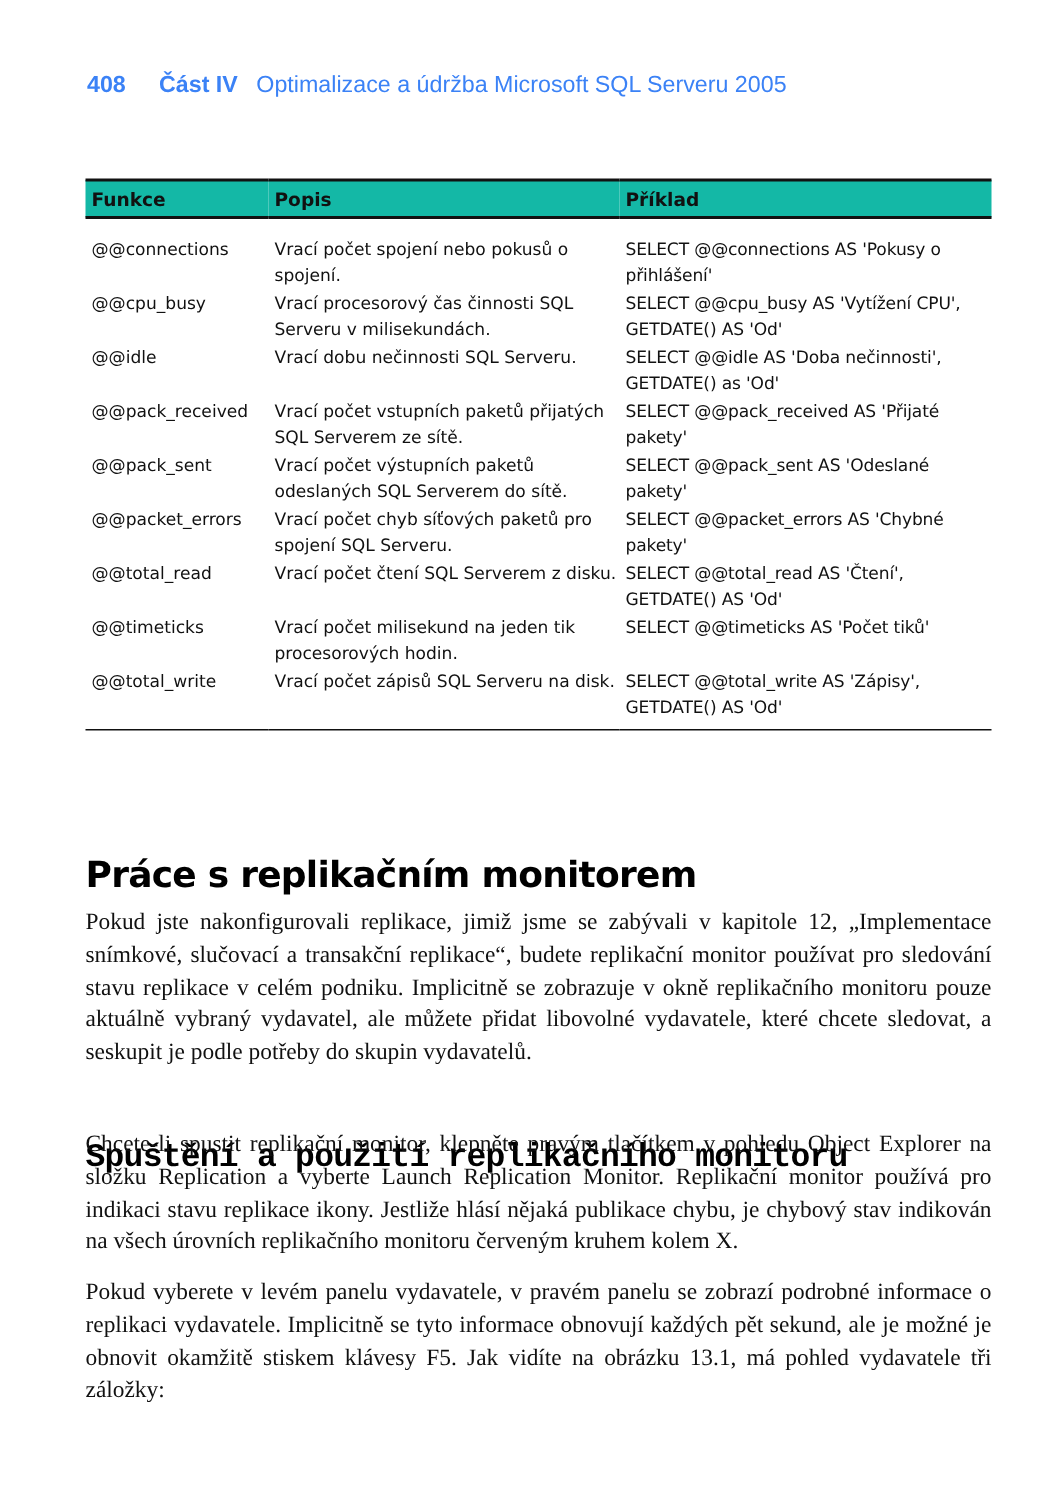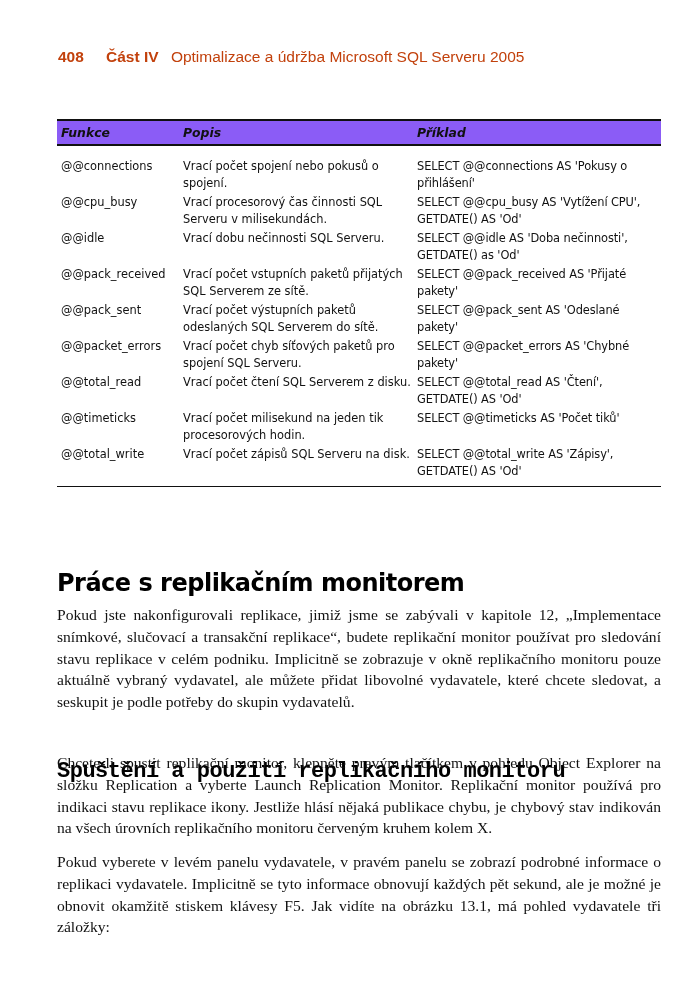--- a/index.html
+++ b/index.html
@@ -1,39 +1,39 @@
 <!DOCTYPE html>
 <html><head>
   <meta charset="utf-8">
   <style>
     html, body { margin: 0; padding: 0; background: #ffffff; }
     body { width: 700px; height: 991px; position: relative; overflow: hidden; color: #111; }
     .page { position: absolute; left: 0; top: 0; width: 700px; height: 991px; }
 
     .running-head {
       position: absolute; left: 58px; top: 48px;
-      font-family: "Liberation Sans", sans-serif; font-size: 15.5px; color: #c2410c;
+      font-family: "Liberation Sans", sans-serif; font-size: 15.5px; color: #3b82f6;
       white-space: nowrap;
     }
     .running-head .pn { font-weight: bold; display: inline-block; width: 48px; }
     .running-head .part { font-weight: bold; margin-right: 8px; }
 
     .table-caption {
       position: absolute; left: 58px; top: 94px;
       font-family: "Liberation Sans", sans-serif; font-size: 12.3px; color: #111;
       white-space: nowrap;
     }
     .table-caption .lbl { font-weight: bold; }
 
     .func-table {
       position: absolute; left: 57px; top: 119px; width: 604px;
       border-collapse: collapse;
       font-family: "DejaVu Sans", sans-serif; font-size: 11.4px; color: #111;
     }
-    .func-table thead tr { background: #8b5cf6; font-style: italic; }
+    .func-table thead tr { background: #14b8a6; }
     .func-table thead th {
       text-align: left; font-weight: bold; font-size: 12.4px;
       padding: 3px 0 3px 4px; height: 17px;
       border-top: 2.5px solid #111; border-bottom: 2px solid #111;
     }
     .func-table tbody td {
       vertical-align: top; padding: 0 0 0 4px; line-height: 17px;
     }
     .func-table tbody tr td { padding-bottom: 2px; }
     .func-table tbody tr:first-child td { padding-top: 12px; }

